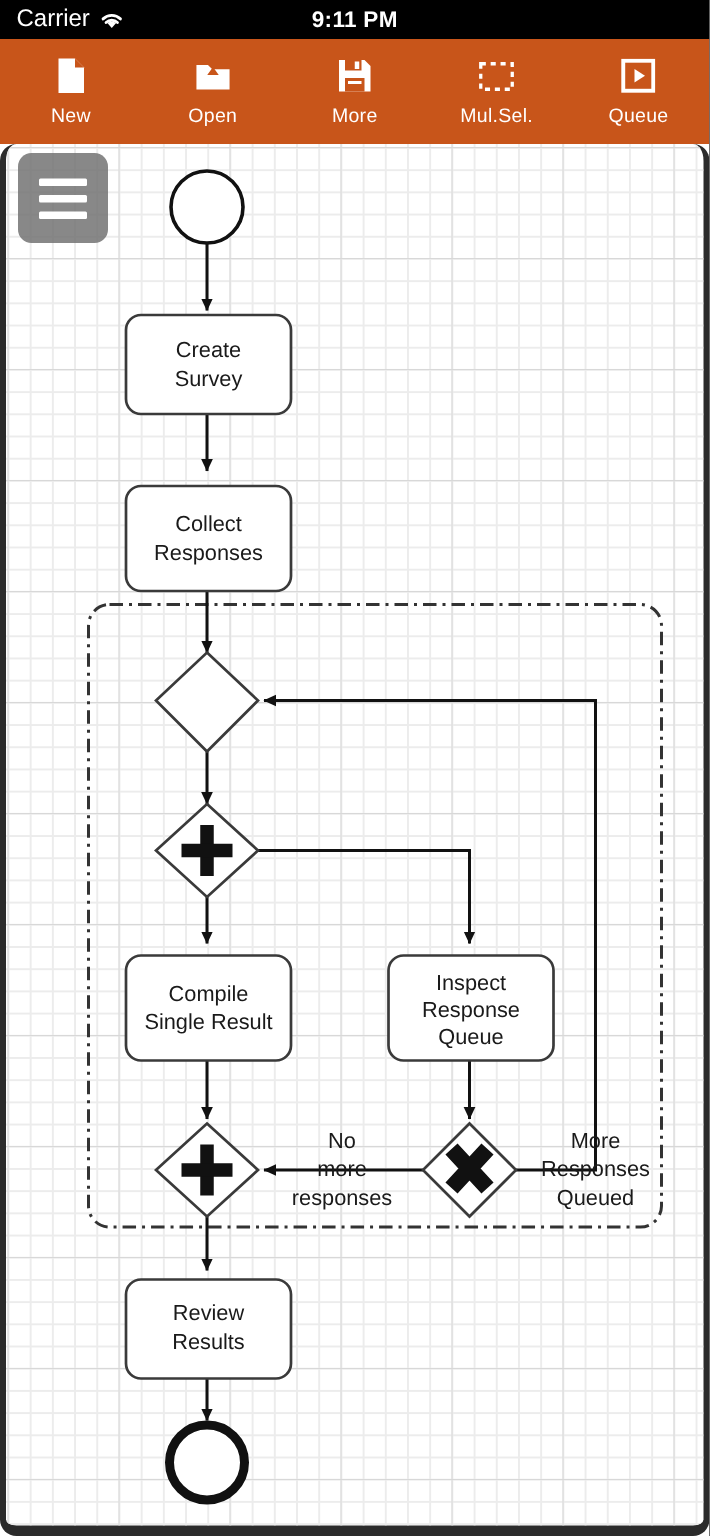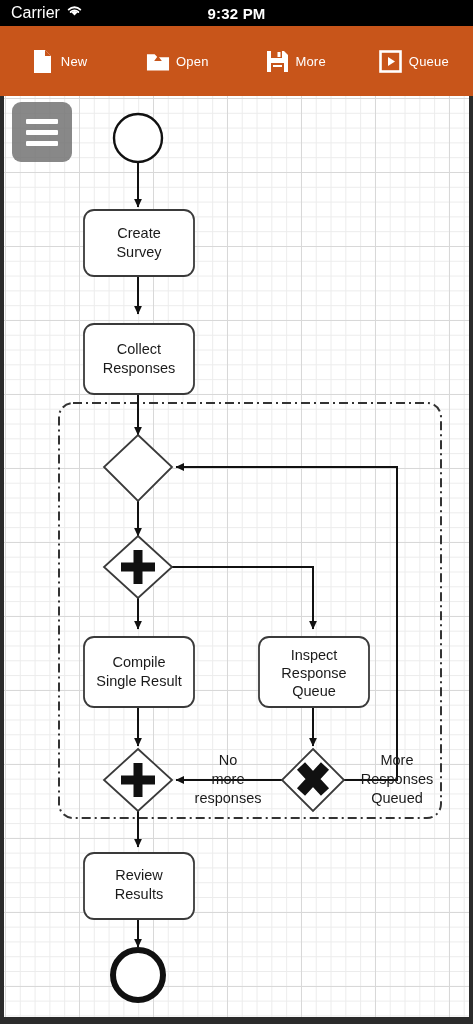--- a/index.html
+++ b/index.html
@@ -21,21 +21,21 @@
     position: absolute;
     left: 0; top: 0;
     width: 473px; height: 26px;
     background: #000000;
     color: #ffffff;
     display: flex;
     align-items: center;
   }
   #status-left {
     display: flex;
-    align-items: flex-start;
+    align-items: center;
     gap: 6px;
     margin-left: 11px;
   }
   #status-center {
     position: absolute;
     left: 0; right: 0;
     text-align: center;
     font-size: 15px;
     font-weight: bold;
     letter-spacing: 0.2px;
@@ -48,21 +48,21 @@
     left: 0; top: 26px;
     width: 473px; height: 70px;
     background: #c8551a;
     display: flex;
     align-items: center;
     justify-content: space-around;
   }
   .tool-btn {
     width: 80px;
     display: flex;
-    flex-direction: row;
+    flex-direction: column;
     align-items: center;
     justify-content: center;
     gap: 6px;
     cursor: pointer;
     user-select: none;
   }
   .tool-icon {
     width: 24px; height: 24px;
     display: flex;
     align-items: center;
@@ -78,20 +78,21 @@
   #canvas-wrap {
     position: absolute;
     left: 0; top: 96px;
     width: 473px; height: 928px;
     background: #ffffff;
     border-left: 4px solid #2b2b2b;
     border-right: 4px solid #2b2b2b;
     border-bottom: 7px solid #2b2b2b;
     box-sizing: border-box;
     overflow: hidden;
+    border-radius: 11px;
   }
   #grid {
     position: absolute;
     left: 0; top: 0;
     width: 100%; height: 100%;
     background-image:
       linear-gradient(to right, #d8d8d8 1px, transparent 1px),
       linear-gradient(to bottom, #d8d8d8 1px, transparent 1px),
       linear-gradient(to right, #ececec 1px, transparent 1px),
       linear-gradient(to bottom, #ececec 1px, transparent 1px);
@@ -146,21 +147,21 @@
     <div id="status-left">
       <span>Carrier</span>
       <span>
         <svg class="wifi-icon" width="17" height="13" viewBox="0 0 17 13">
           <path d="M8.5 11.6 L5.6 8.4 A4.3 4.3 0 0 1 11.4 8.4 Z" fill="#ffffff"></path>
           <path d="M2.7 5.6 A8.4 8.4 0 0 1 14.3 5.6" stroke="#ffffff" stroke-width="1.9" fill="none" stroke-linecap="round"></path>
           <path d="M4.7 8.0 A5.6 5.6 0 0 1 12.3 8.0" stroke="#ffffff" stroke-width="1.9" fill="none" stroke-linecap="round"></path>
         </svg>
       </span>
     </div>
-    <div id="status-center">9:32 PM</div>
+    <div id="status-center">9:11 PM</div>
   </div>
 
   <div id="toolbar">
 
     <div class="tool-btn">
       <span class="tool-icon">
         <svg width="21" height="25" viewBox="0 0 21 25">
           <path d="M2 1 H13 L19 7 V24 H2 Z" fill="#ffffff"></path>
           <path d="M13 1 V7 H19 Z" fill="#c8551a"></path>
         </svg>
@@ -184,20 +185,28 @@
           <path d="M1 1 H18 L22 5 V22 H1 Z" fill="#ffffff"></path>
           <rect x="5" y="1" width="11" height="7" fill="#c8551a"></rect>
           <rect x="11.5" y="2" width="3" height="5" fill="#ffffff"></rect>
           <rect x="5" y="13" width="13" height="9" fill="#c8551a"></rect>
           <rect x="7" y="15" width="9" height="2" fill="#ffffff"></rect>
         </svg>
       </span>
       <span class="tool-label">More</span>
     </div>
 
+    <div class="tool-btn">
+      <span class="tool-icon">
+        <svg width="24" height="20" viewBox="0 0 24 20">
+          <rect x="1.5" y="1.5" width="21" height="17" fill="none" stroke="#ffffff" stroke-width="2.2" stroke-dasharray="3.4 3.2"></rect>
+        </svg>
+      </span>
+      <span class="tool-label">Mul.Sel.</span>
+    </div>
 
     <div class="tool-btn">
       <span class="tool-icon">
         <svg width="23" height="23" viewBox="0 0 23 23">
           <rect x="1.5" y="1.5" width="20" height="20" fill="none" stroke="#ffffff" stroke-width="2.6"></rect>
           <path d="M9 7 L16 11.5 L9 16 Z" fill="#ffffff"></path>
         </svg>
       </span>
       <span class="tool-label">Queue</span>
     </div>

